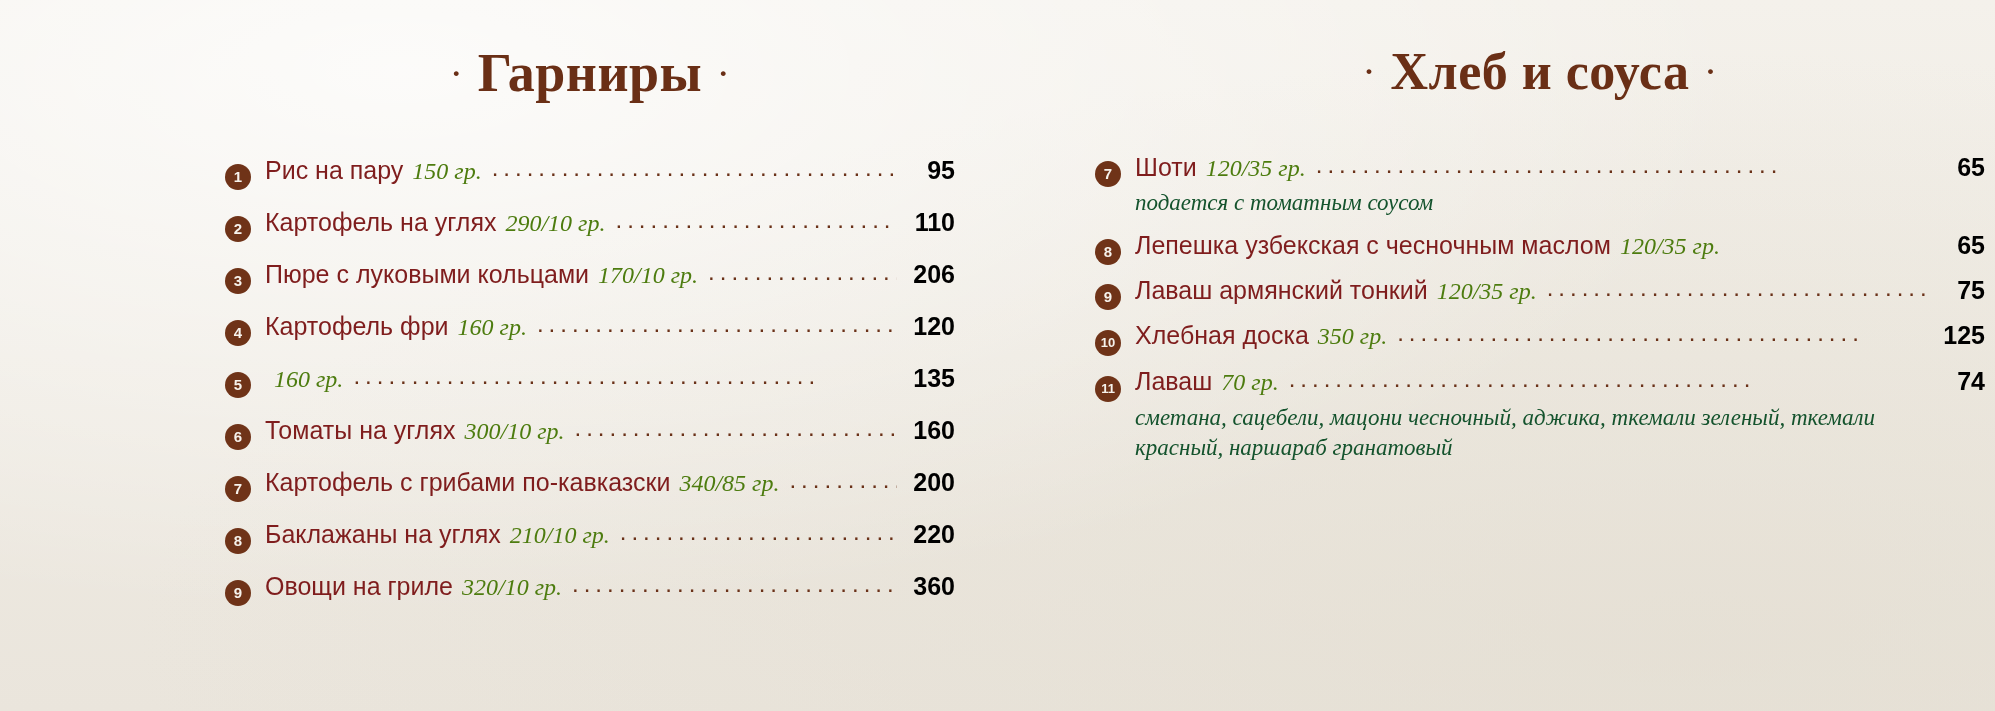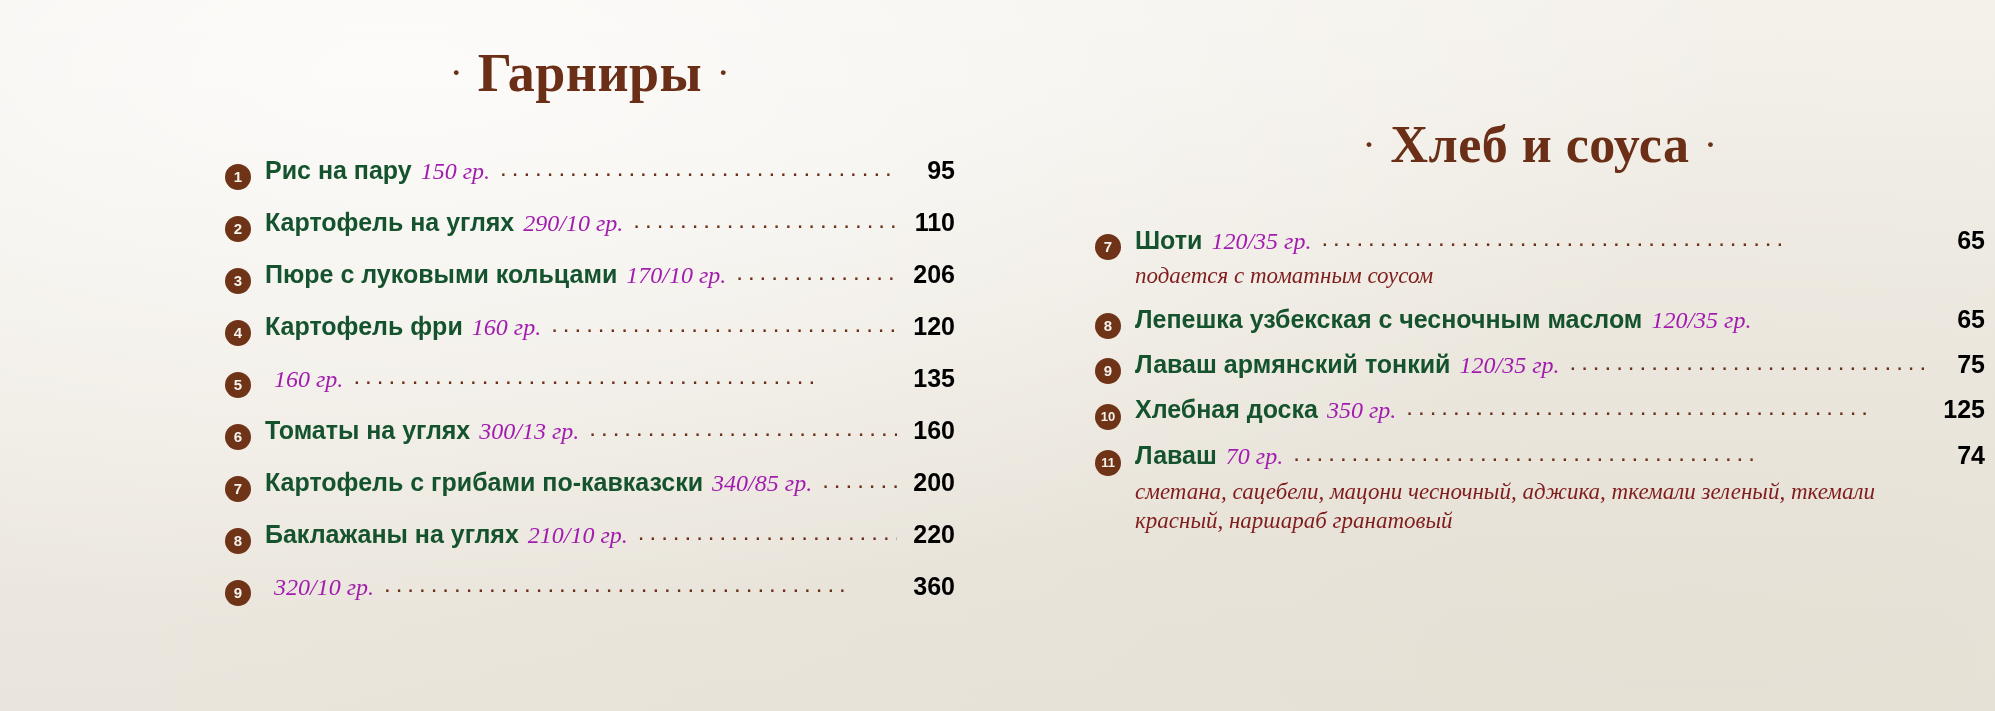--- a/index.html
+++ b/index.html
@@ -25,21 +25,20 @@
       linear-gradient(180deg, #f4f1eb 0%, #efebe3 50%, #eae5dc 100%);
     pointer-events: none;
   }
   .page {
     position: relative;
     width: 1995px;
     height: 623px;
     display: flex;
     box-sizing: border-box;
     padding: 42px 40px 0 40px;
-    align-items: center;
   }
   .column {
     box-sizing: border-box;
     position: relative;
   }
   .col-left {
     width: 1010px;
     padding-left: 185px;
     padding-right: 95px;
   }
@@ -102,31 +101,31 @@
     margin-right: 14px;
     position: relative;
     top: 3px;
   }
   .num.wide {
     font-size: 13px;
   }
   .name {
     flex: 0 0 auto;
     font-family: "Liberation Sans", sans-serif;
-    font-weight: bold;
+    font-weight: normal;
     font-size: 25px;
-    color: #14532d;
+    color: #7f1d1d;
     white-space: nowrap;
   }
   .weight {
     flex: 0 0 auto;
     font-family: "Liberation Serif", serif;
     font-style: italic;
     font-size: 24px;
-    color: #a21caf;
+    color: #4d7c0f;
     margin-left: 9px;
     white-space: nowrap;
   }
   .dots {
     flex: 1 1 auto;
     min-width: 12px;
     overflow: hidden;
     white-space: nowrap;
     font-family: "Liberation Sans", sans-serif;
     font-size: 24px;
@@ -142,21 +141,21 @@
     font-weight: bold;
     font-size: 25px;
     color: #000000;
     text-align: right;
     min-width: 52px;
   }
   .note {
     font-family: "Liberation Serif", serif;
     font-style: italic;
     font-size: 23px;
-    color: #7f1d1d;
+    color: #14532d;
     margin: 4px 0 0 40px;
     line-height: 1.28;
     max-width: 820px;
   }
 </style>
 </head>
 <body>
 
 <div class="paper"></div>
 
@@ -209,21 +208,21 @@
           <span class="num">5</span>
           <span class="weight">160 гр.</span>
           <span class="dots">........................................</span>
           <span class="price">135</span>
         </div>
       </li>
       <li class="item">
         <div class="item-row">
           <span class="num">6</span>
           <span class="name">Томаты на углях</span>
-          <span class="weight">300/13 гр.</span>
+          <span class="weight">300/10 гр.</span>
           <span class="dots">........................................</span>
           <span class="price">160</span>
         </div>
       </li>
       <li class="item">
         <div class="item-row">
           <span class="num">7</span>
           <span class="name">Картофель с грибами по-кавказски</span>
           <span class="weight">340/85 гр.</span>
           <span class="dots">........................................</span>
@@ -235,20 +234,21 @@
           <span class="num">8</span>
           <span class="name">Баклажаны на углях</span>
           <span class="weight">210/10 гр.</span>
           <span class="dots">........................................</span>
           <span class="price">220</span>
         </div>
       </li>
       <li class="item">
         <div class="item-row">
           <span class="num">9</span>
+          <span class="name">Овощи на гриле</span>
           <span class="weight">320/10 гр.</span>
           <span class="dots">........................................</span>
           <span class="price">360</span>
         </div>
       </li>
     </ul>
   </div>
 
   <div class="column col-right">
     <h2 class="section-title">

